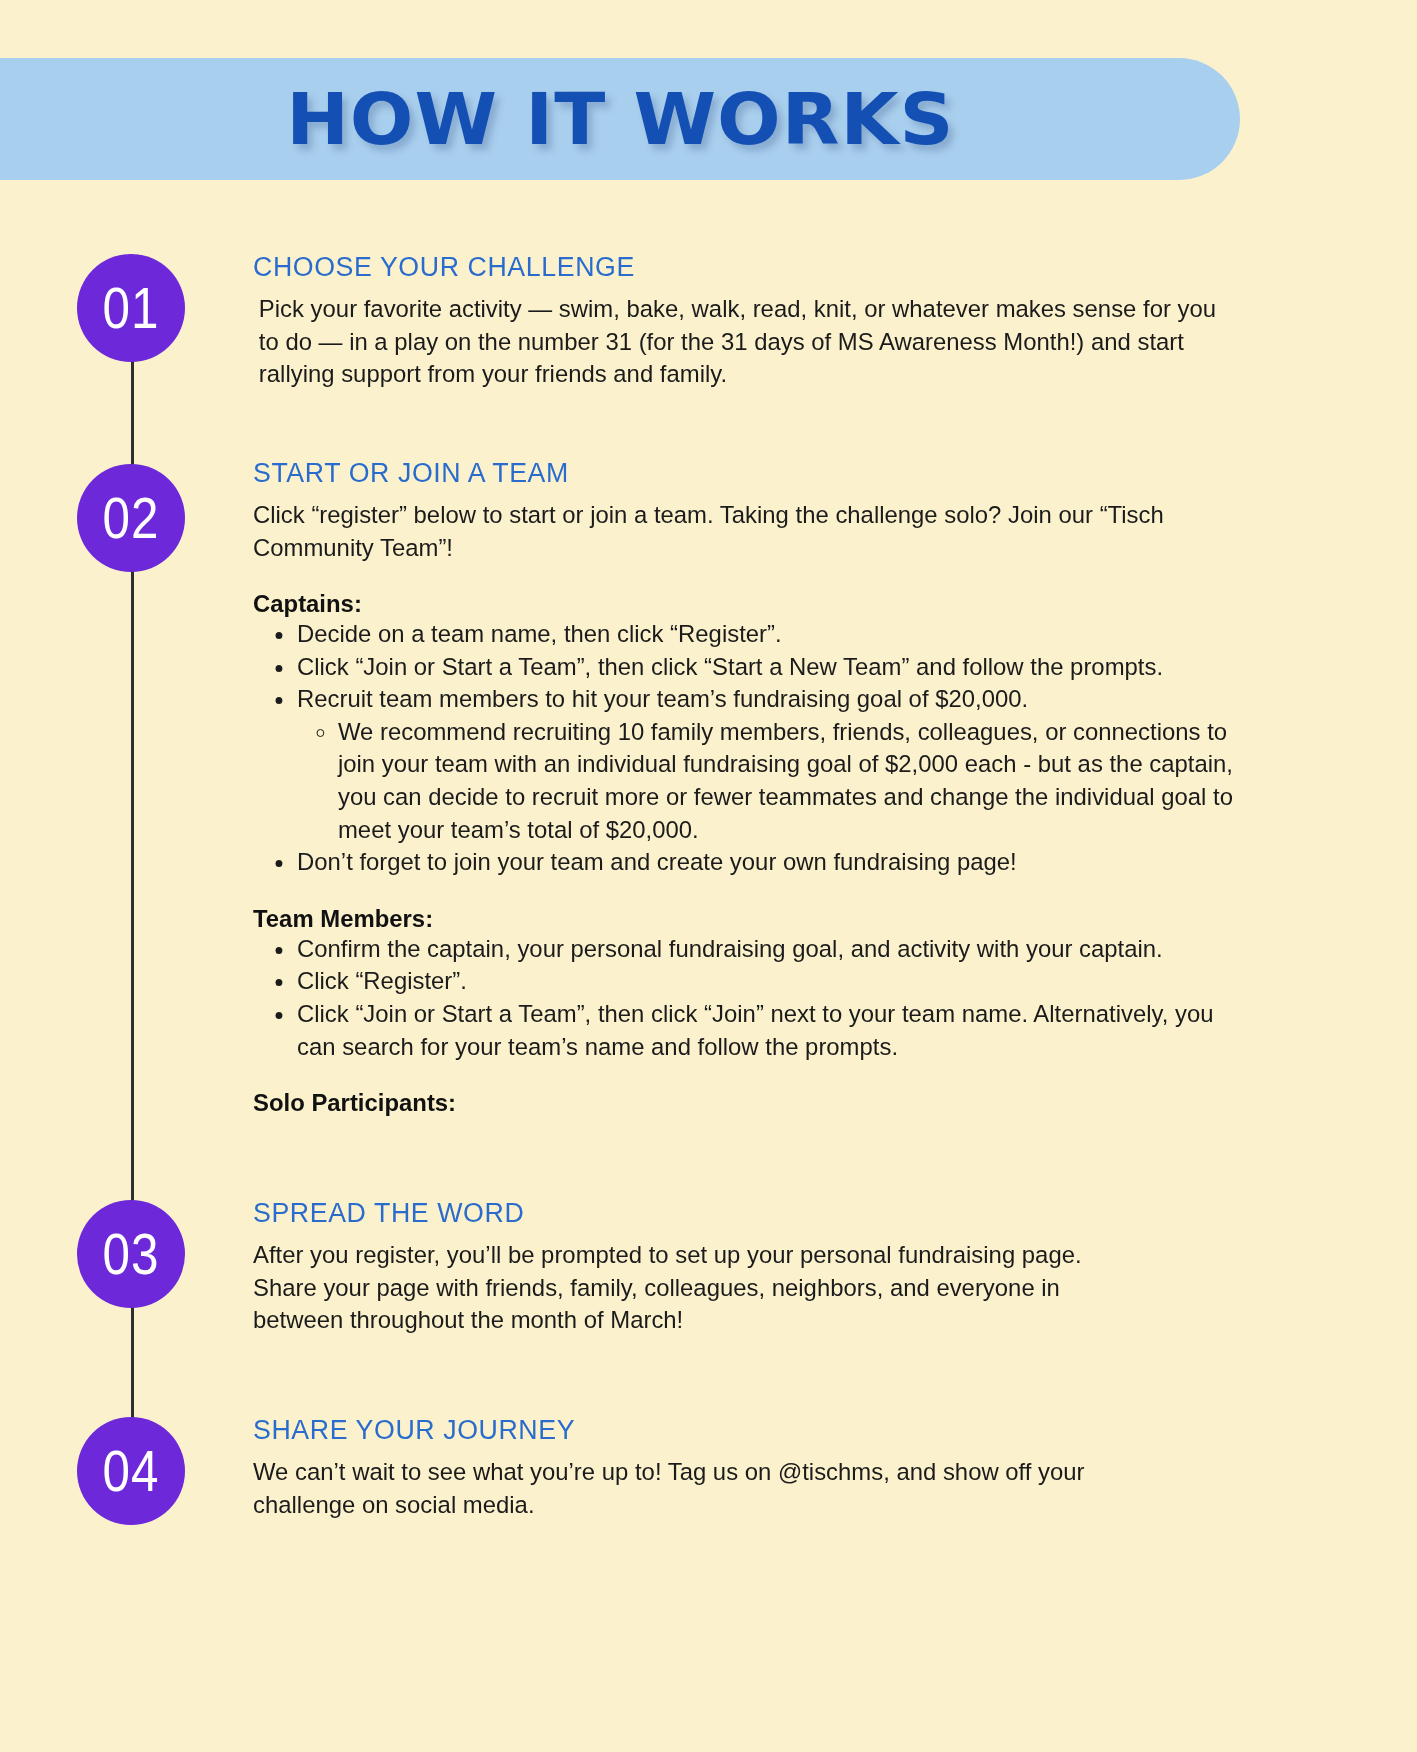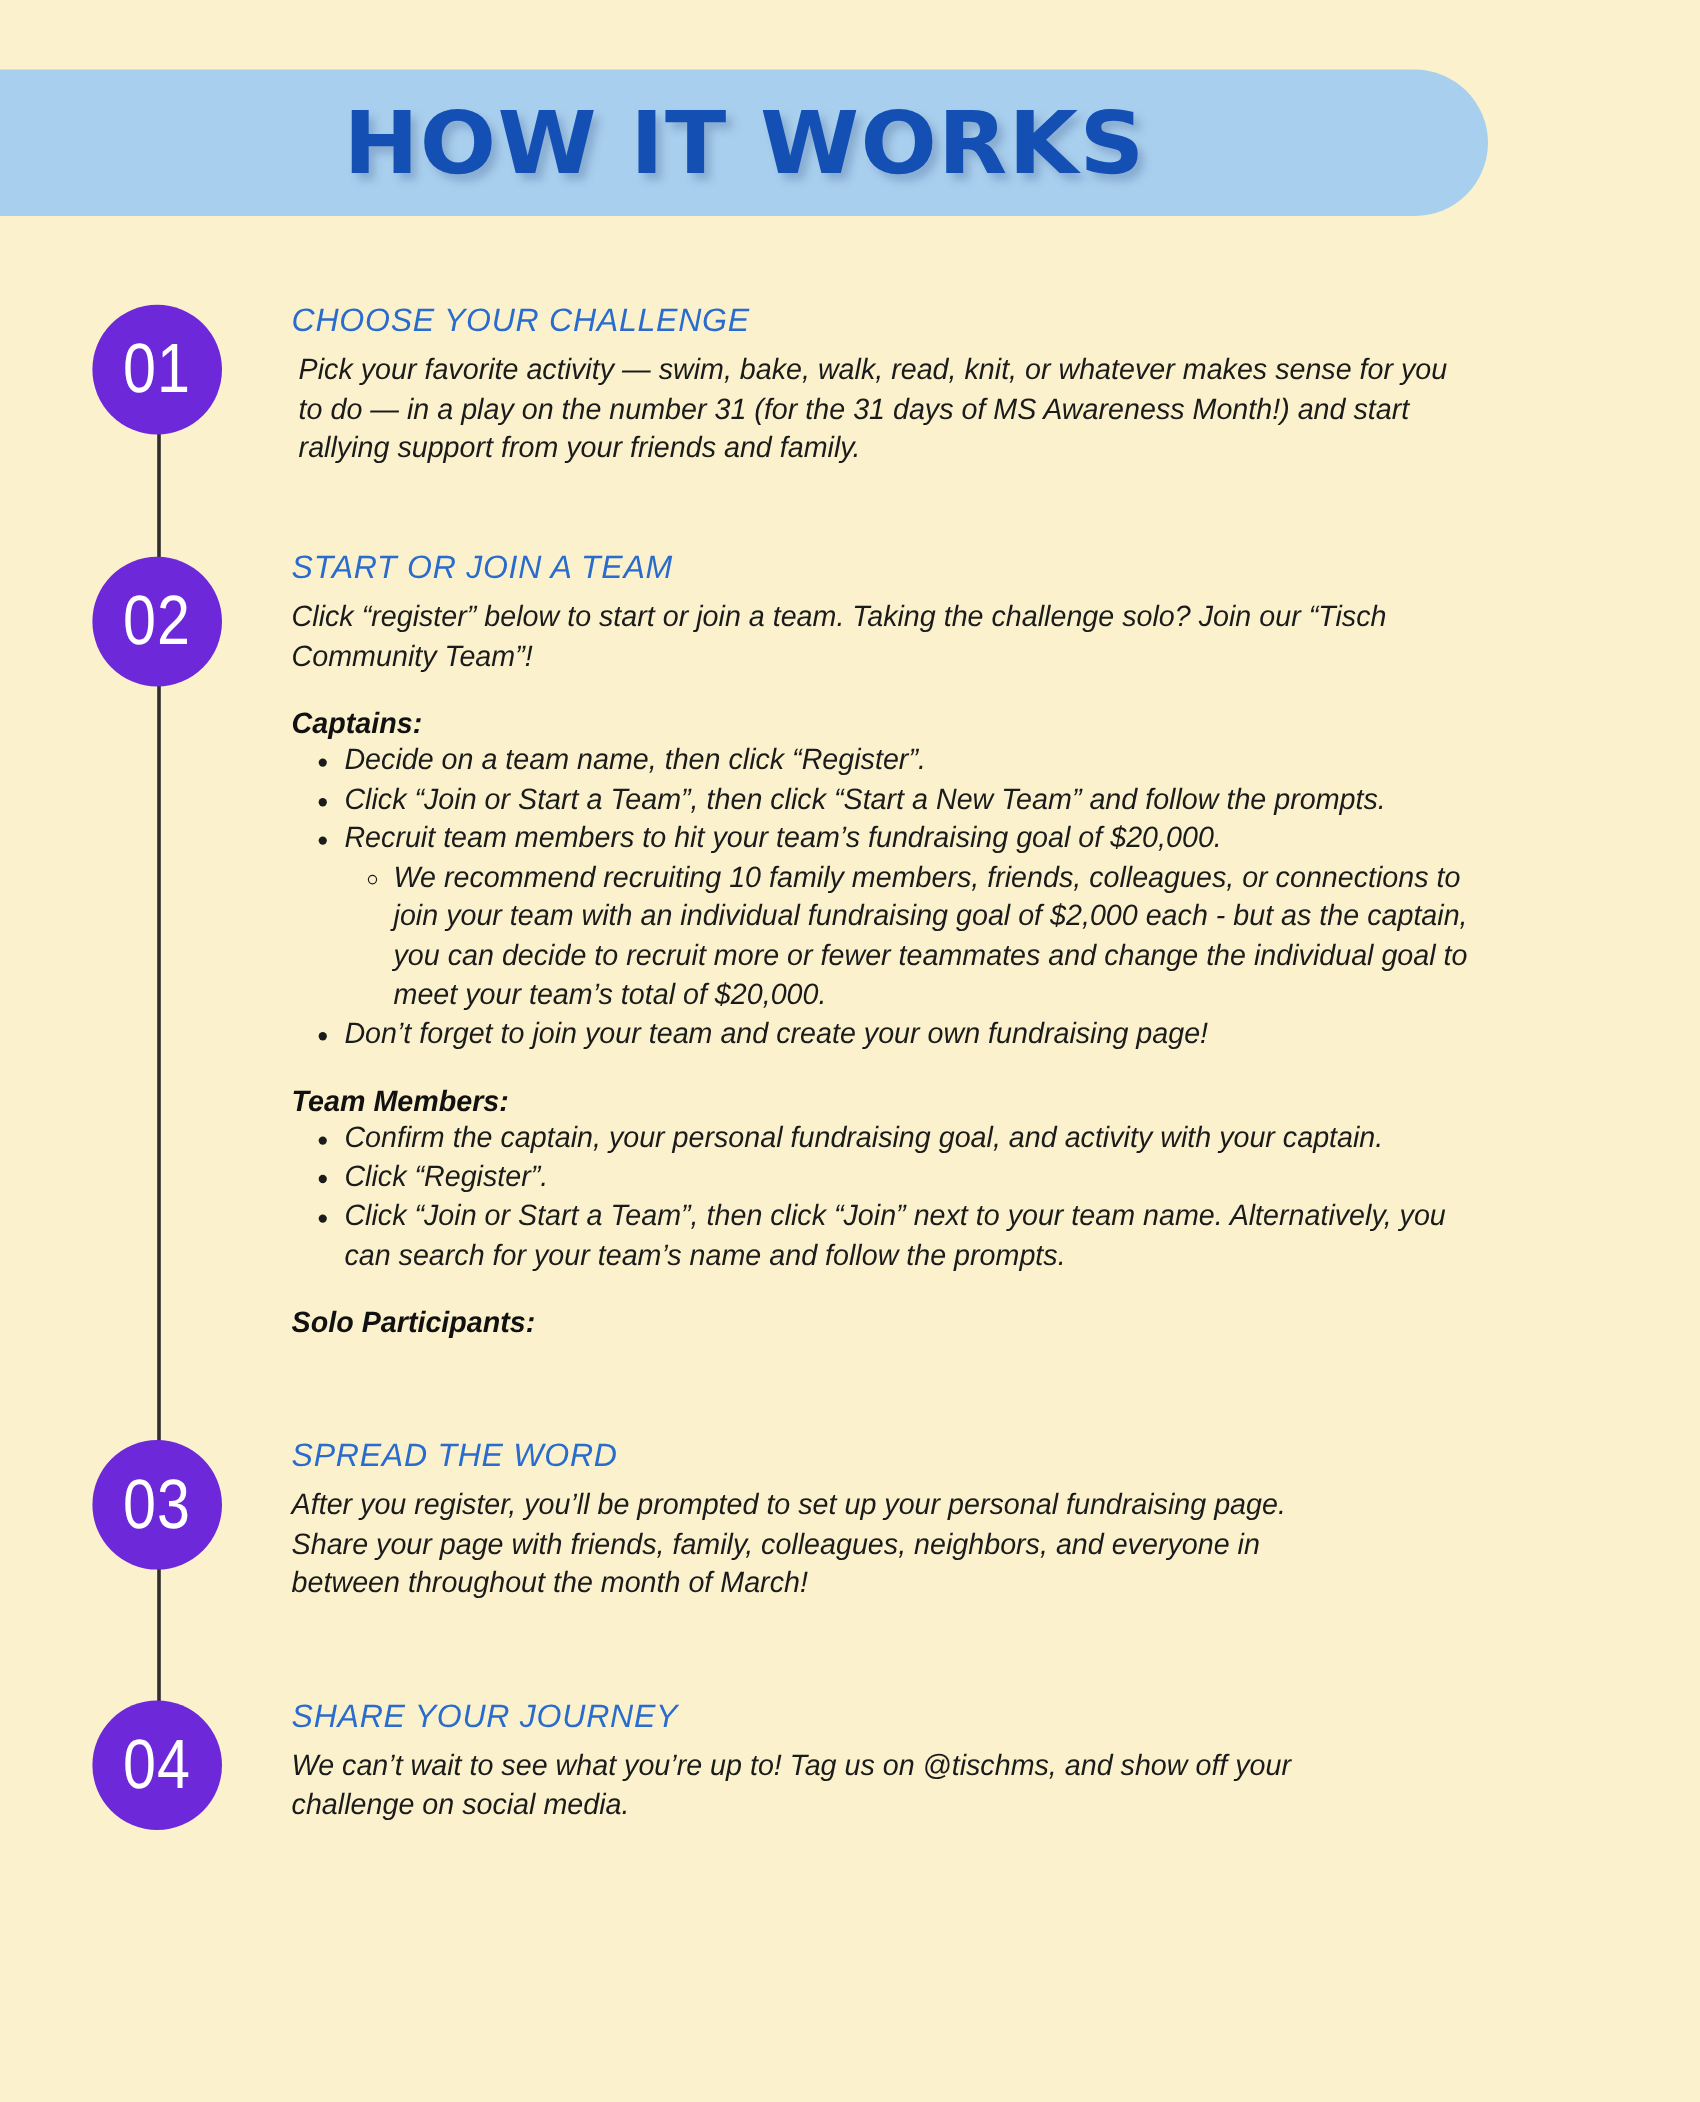--- a/index.html
+++ b/index.html
@@ -85,23 +85,22 @@
     font-size: 52px;
     font-weight: 300;
     letter-spacing: 1px;
     font-family: "Liberation Sans", sans-serif;
     transform: scaleX(0.95) scaleY(1.12);
     line-height: 1;
   }
 
   .step-body {
     position: absolute;
-    left: 243px;
+    left: 253px;
     width: 1010px;
-    font-style: italic;
   }
 
   .step-heading {
     color: #2a6ccd;
     font-size: 27px;
     letter-spacing: 0.6px;
     font-weight: 400;
     margin: 0 0 10px 0;
     font-family: "Liberation Sans", sans-serif;
     transform: scaleX(0.99);

